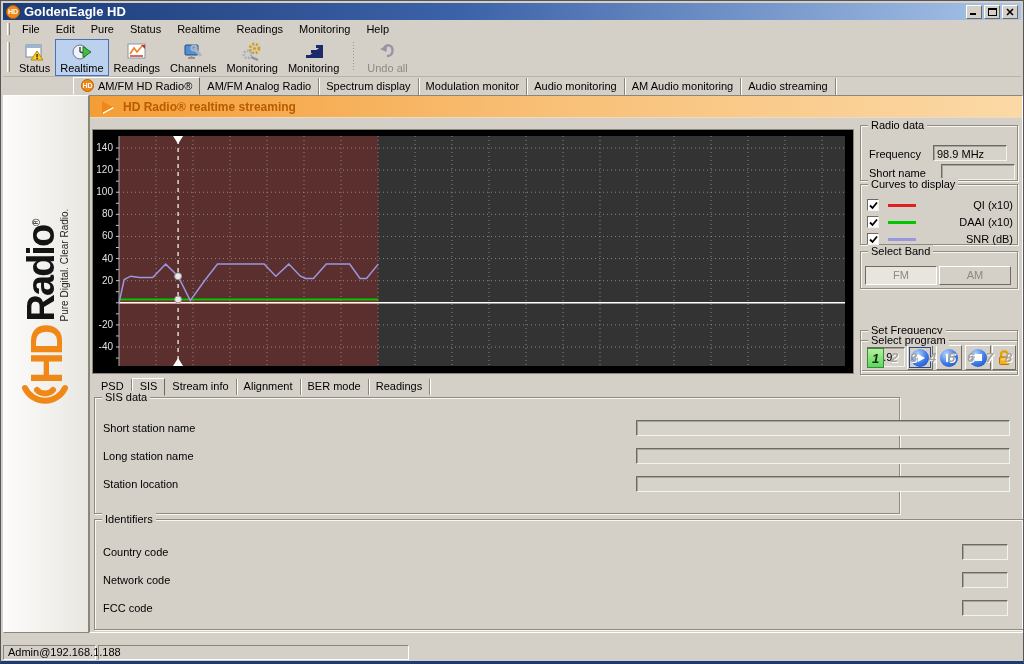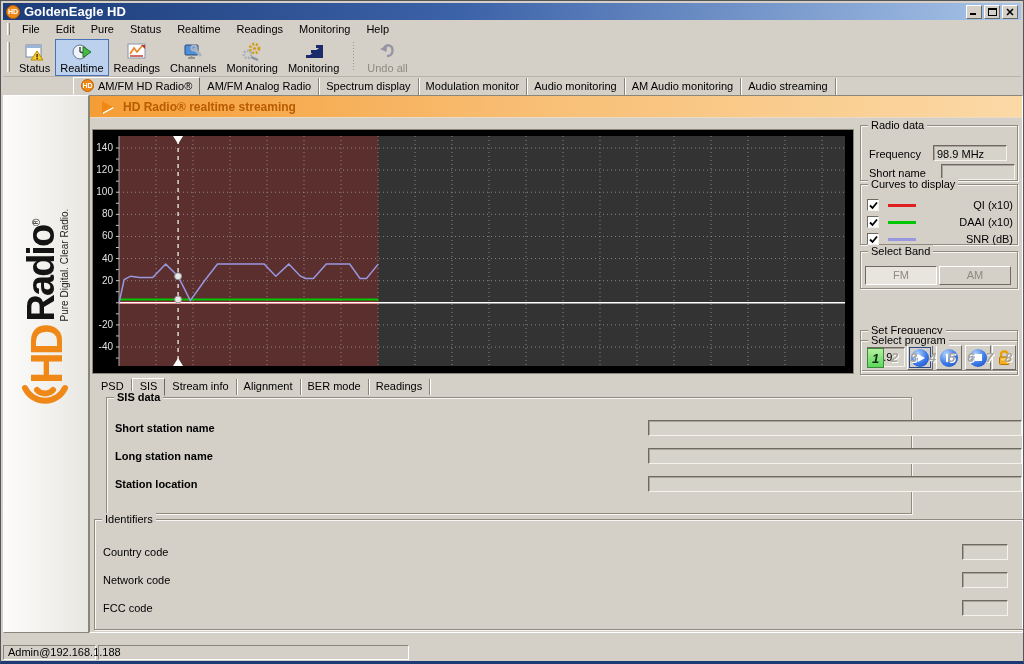--- a/index.html
+++ b/index.html
@@ -451,21 +451,21 @@
 
     <div class="btabs">
       <div class="btab">PSD</div>
       <div class="btab active">SIS</div>
       <div class="btab">Stream info</div>
       <div class="btab">Alignment</div>
       <div class="btab">BER mode</div>
       <div class="btab">Readings</div>
     </div>
 
-    <div class="grp" style="left:16px;top:301px;width:806px;height:117px;font-weight:bold;">
+    <div class="grp" style="left:4px;top:301px;width:806px;height:117px;">
       <span class="lg">SIS data</span>
       <span class="flabel" style="top:24px;">Short station name</span>
       <div class="ffield sunken fieldtext" style="left:541px;top:22px;width:374px;"></div>
       <span class="flabel" style="top:52px;">Long station name</span>
       <div class="ffield sunken fieldtext" style="left:541px;top:50px;width:374px;"></div>
       <span class="flabel" style="top:80px;">Station location</span>
       <div class="ffield sunken fieldtext" style="left:541px;top:78px;width:374px;"></div>
     </div>
 
     <div class="grp" style="left:4px;top:423px;width:954px;height:111px;">

